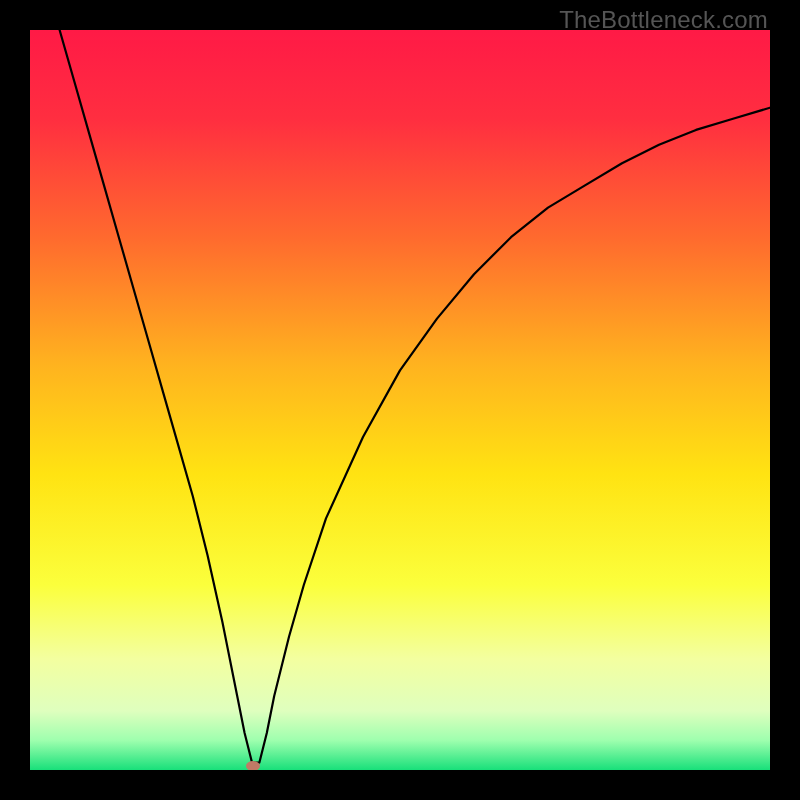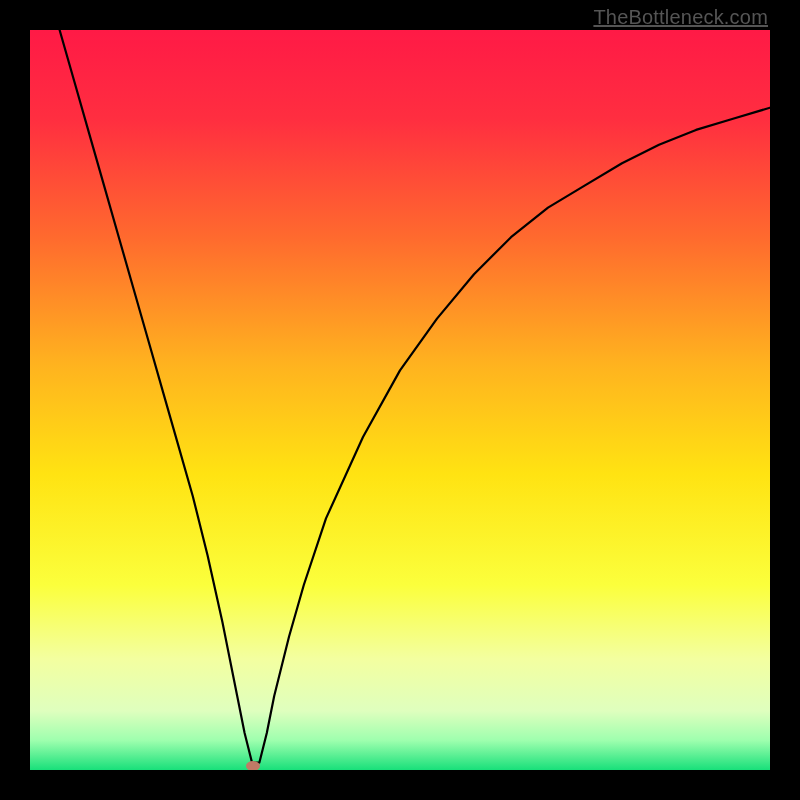--- a/index.html
+++ b/index.html
@@ -27,24 +27,23 @@
     position: absolute;
     inset: 0;
     width: 100%;
     height: 100%;
   }
   .attribution {
     position: absolute;
     top: 6px;
     right: 32px;
     color: #555;
-    font-size: 20px;
+    font-size: 24px;
     font-weight: 500;
     letter-spacing: 0.2px;
-    text-decoration: underline;
   }
   .marker {
     position: absolute;
     width: 14px;
     height: 10px;
     border-radius: 50%;
     transform: translate(-50%, -50%);
   }
 </style>
 </head>

